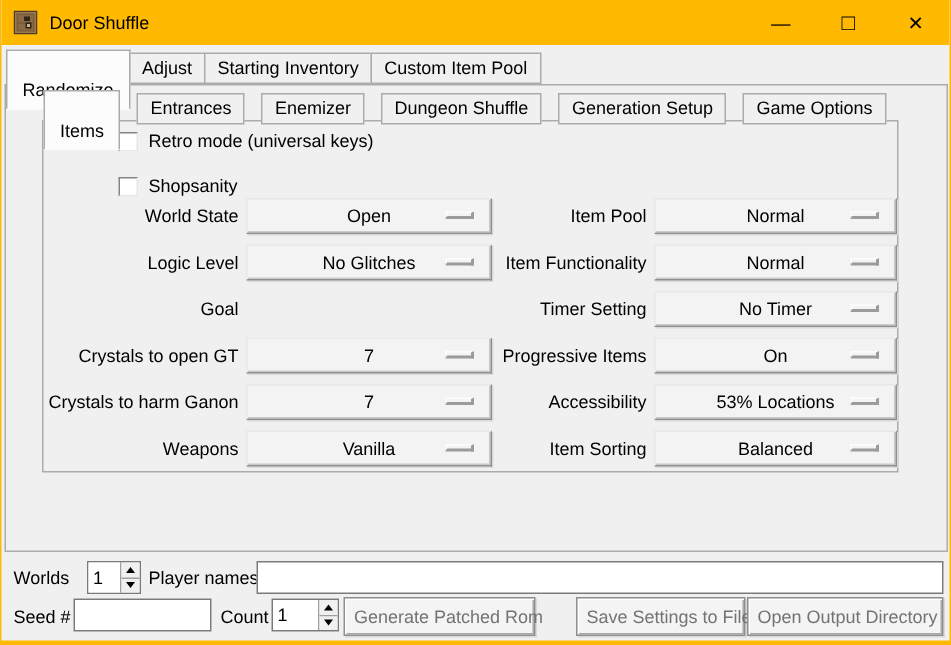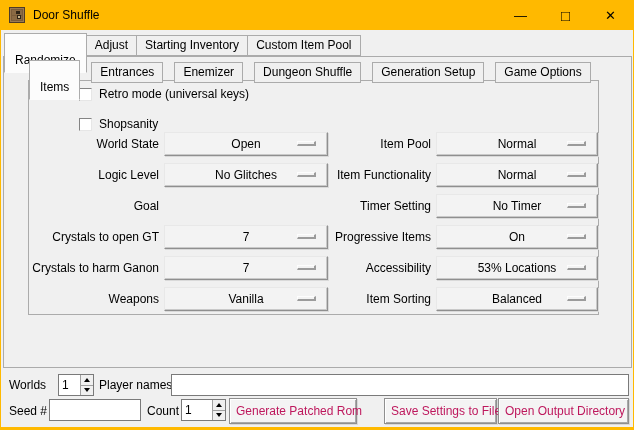--- a/index.html
+++ b/index.html
@@ -85,21 +85,21 @@
   }
   .spin-arrows { flex:0 0 13px; display:flex; flex-direction:column; border-left:1px solid #a0a0a0; }
   .spin-half { flex:1; display:flex; align-items:center; justify-content:center; background:#f0f0f0; }
   .spin-half.up { border-bottom:1px solid #a0a0a0; }
   .tri-up { width:0; height:0; border-left:3px solid transparent; border-right:3px solid transparent; border-bottom:4px solid #000; }
   .tri-down { width:0; height:0; border-left:3px solid transparent; border-right:3px solid transparent; border-top:4px solid #000; }
   .btn {
     position:absolute; height:26px; background:#f4f4f4;
     border:1px solid #8f8f8f;
     box-shadow:inset 1px 1px 0 #ffffff, inset -1px -1px 0 #a9a9a9, 1px 1px 0 #d9d9d9;
-    font:12px "Liberation Sans",sans-serif; color:#be185d; z-index:2; cursor:default;
+    font:12px "Liberation Sans",sans-serif; color:#737373; z-index:2; cursor:default;
     padding:0 6px; white-space:nowrap;
   }
 </style>
 </head>
 <body>
 
 <div class="window">
 
   <div class="titlebar">
     <svg class="app-icon" viewBox="0 0 16 16">

